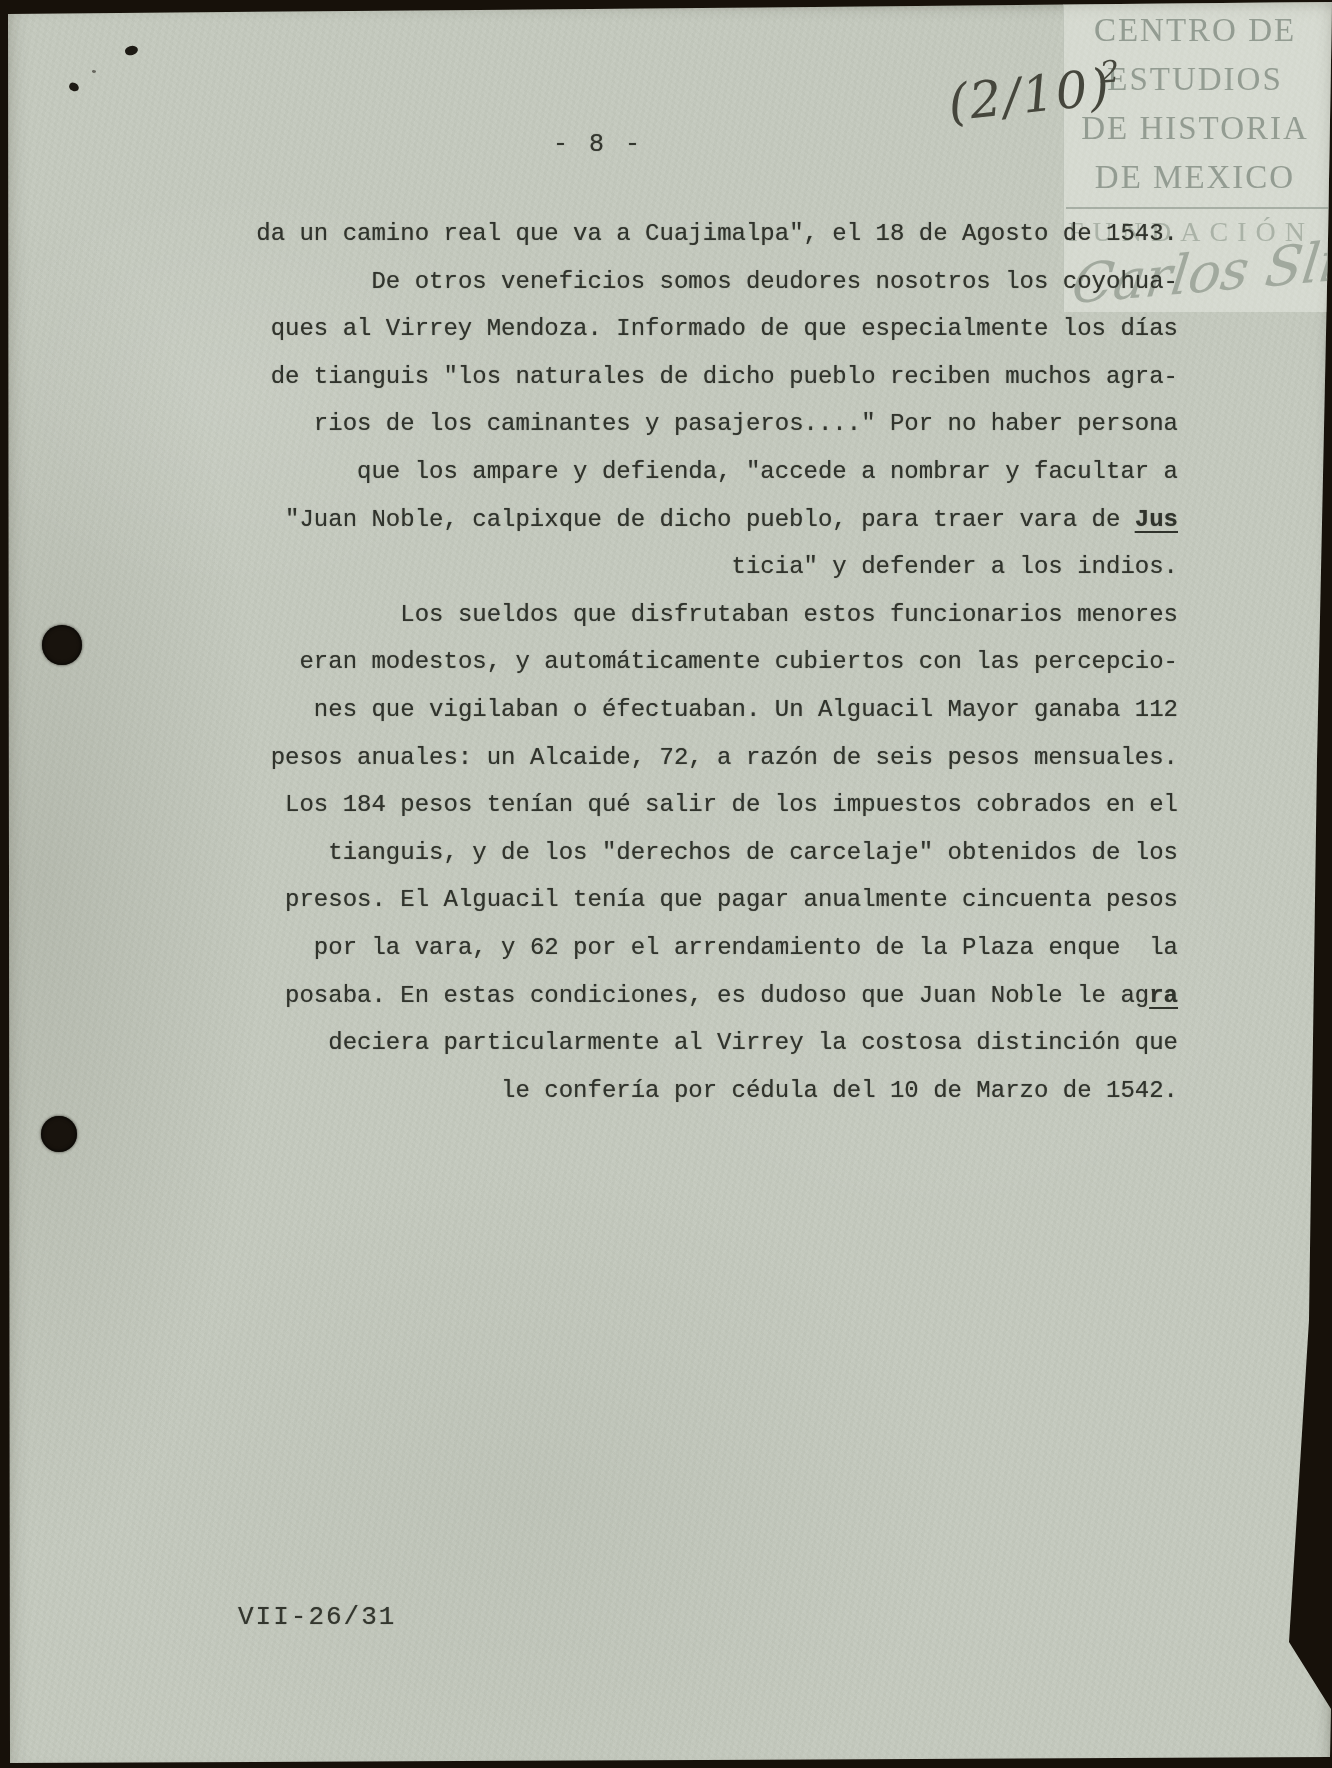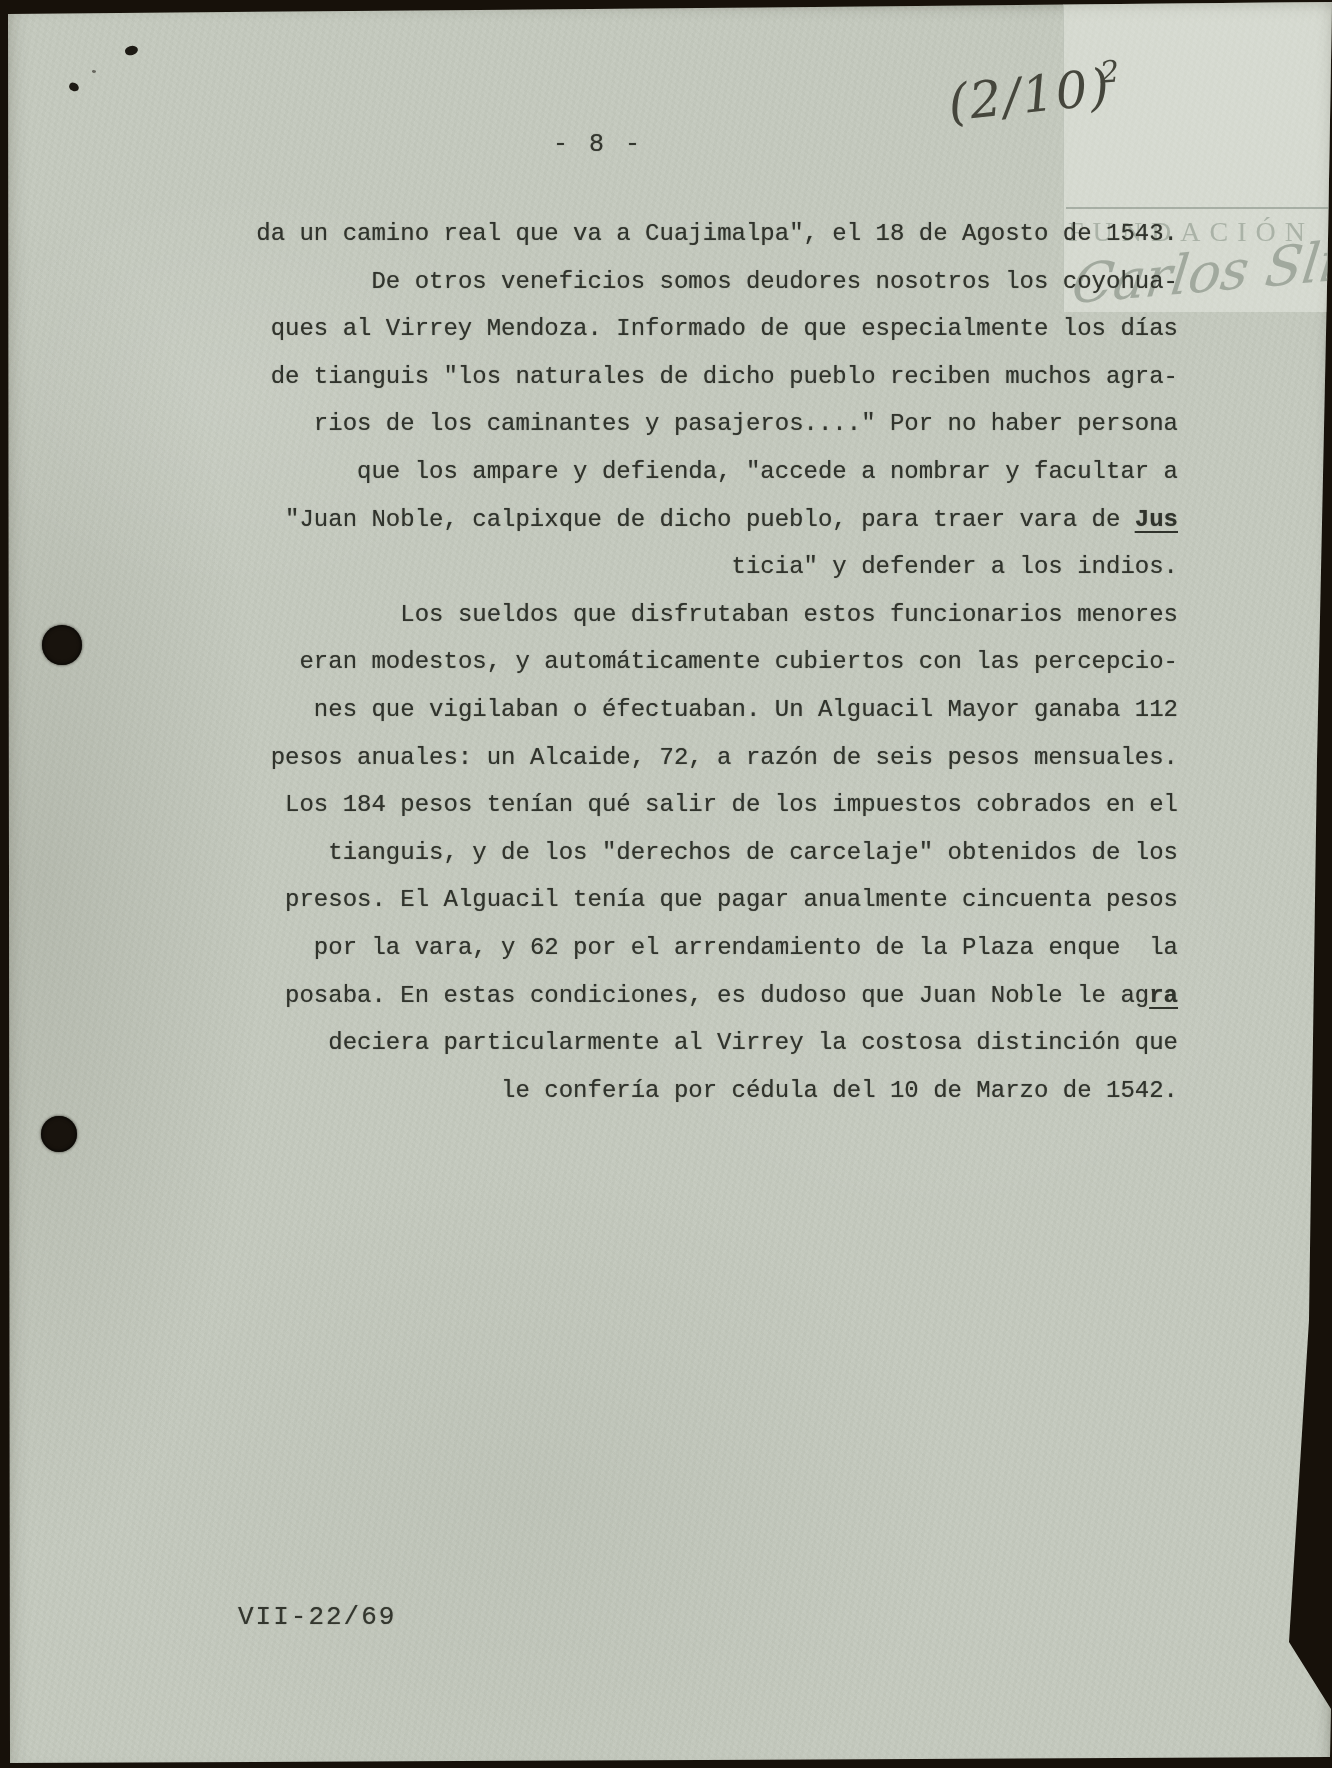--- a/index.html
+++ b/index.html
@@ -104,30 +104,36 @@
   .speck.s2{left:69px;top:83px;width:10px;height:8px;transform:rotate(24deg);}
   .speck.s3{left:92px;top:70px;width:4px;height:3px;opacity:.55;}
 </style>
 </head>
 <body>
 
 <div class="scan">
   <div class="paper">
 
     <div class="wm-band"></div>
+    <div class="wm-centro">
+      <div>CENTRO DE</div>
+      <div>ESTUDIOS</div>
+      <div>DE HISTORIA</div>
+      <div>DE MEXICO</div>
+    </div>
     <div class="wm-rule"></div>
     <div class="wm-fundacion">FUNDACIÓN</div>
     <div class="wm-signature">Carlos Slim</div>
 
     <div class="annotation">(2/10)</div>
     <div class="annotation-sup">2</div>
 
     <div class="page-number">- 8 -</div>
     <div class="body-text"><div class="tline"><span>da un camino real que va a Cuajimalpa", el 18 de Agosto de 1543.</span></div><div class="tline indent"><span>De otros veneficios somos deudores nosotros los coyohua-</span></div><div class="tline"><span>ques al Virrey Mendoza. Informado de que especialmente los días</span></div><div class="tline"><span>de tianguis "los naturales de dicho pueblo reciben muchos agra-</span></div><div class="tline"><span>rios de los caminantes y pasajeros...." Por no haber persona</span></div><div class="tline"><span>que los ampare y defienda, "accede a nombrar y facultar a</span></div><div class="tline"><span>"Juan Noble, calpixque de dicho pueblo, para traer vara de </span><span class="u">Jus</span></div><div class="tline"><span>ticia" y defender a los indios.</span></div><div class="tline indent"><span>Los sueldos que disfrutaban estos funcionarios menores</span></div><div class="tline"><span>eran modestos, y automáticamente cubiertos con las percepcio-</span></div><div class="tline"><span>nes que vigilaban o éfectuaban. Un Alguacil Mayor ganaba 112</span></div><div class="tline"><span>pesos anuales: un Alcaide, 72, a razón de seis pesos mensuales.</span></div><div class="tline"><span>Los 184 pesos tenían qué salir de los impuestos cobrados en el</span></div><div class="tline"><span>tianguis, y de los "derechos de carcelaje" obtenidos de los</span></div><div class="tline"><span>presos. El Alguacil tenía que pagar anualmente cincuenta pesos</span></div><div class="tline"><span>por la vara, y 62 por el arrendamiento de la Plaza enque  la</span></div><div class="tline"><span>posaba. En estas condiciones, es dudoso que Juan Noble le ag</span><span class="u">ra</span></div><div class="tline"><span>deciera particularmente al Virrey la costosa distinción que</span></div><div class="tline"><span>le confería por cédula del 10 de Marzo de 1542.</span></div></div>
-    <div class="catalog-code">VII-22/69</div>
+    <div class="catalog-code">VII-26/31</div>
 
     <div class="hole h1"></div>
     <div class="hole h2"></div>
     <div class="speck s1"></div>
     <div class="speck s2"></div>
     <div class="speck s3"></div>
   </div>
 </div>
 
 </body></html>

